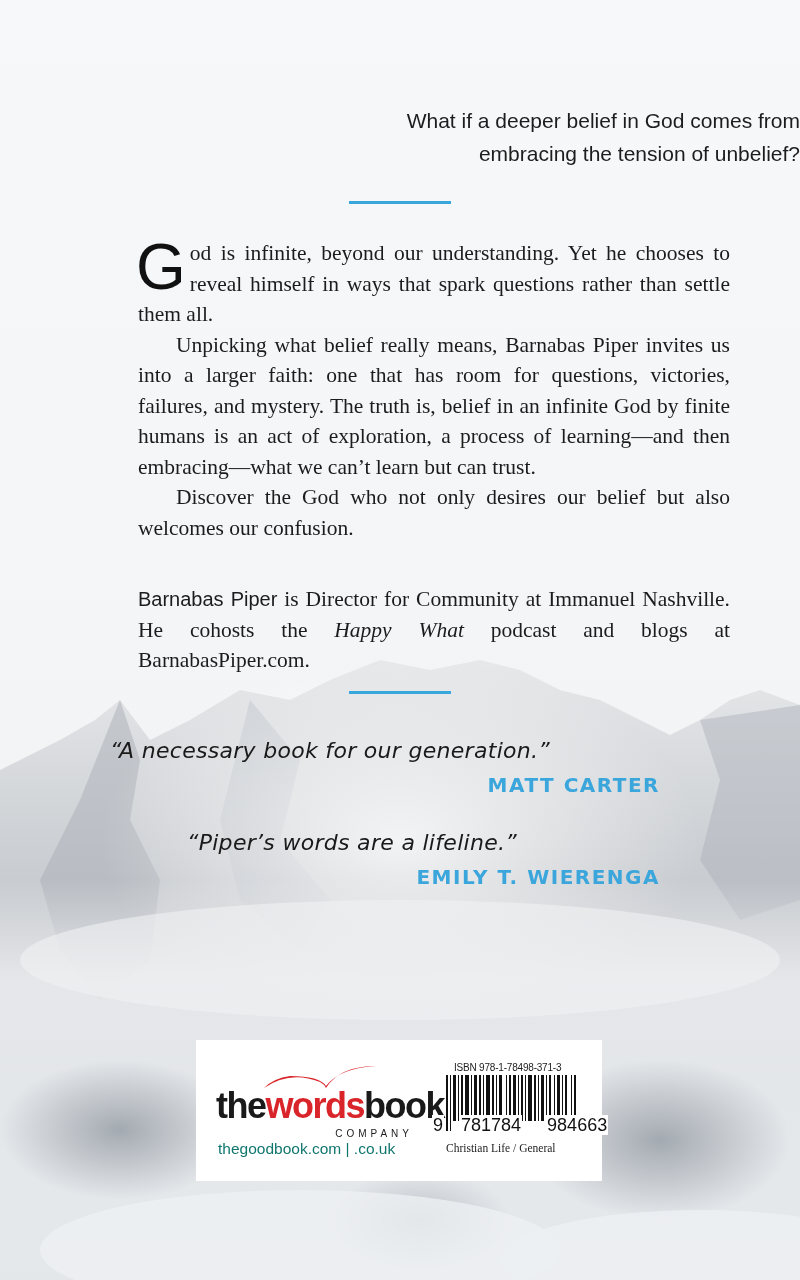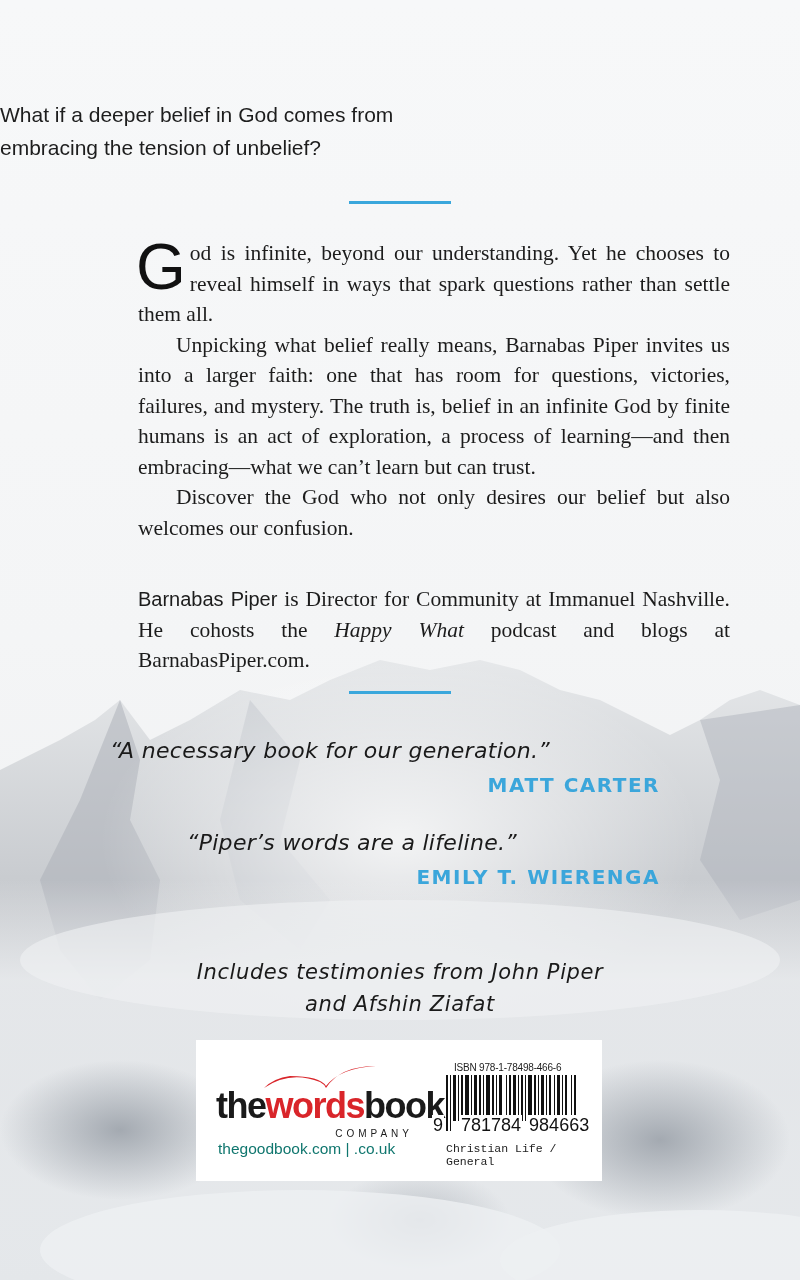--- a/index.html
+++ b/index.html
@@ -7,22 +7,22 @@
     body {
       position: relative;
       background: #f6f7f8;
       font-family: "Liberation Serif", serif;
       color: #1c1c1c;
     }
     .bg { position: absolute; inset: 0; z-index: 0; }
     .content { position: absolute; inset: 0; z-index: 1; }
 
     .tagline {
-      position: absolute; top: 98px; left: 0; width: 800px;
-      text-align: left;
+      position: absolute; top: 104px; left: 0; width: 800px;
+      text-align: right;
       font-family: "Liberation Sans", sans-serif;
       font-size: 21px; line-height: 33px; color: #1d1d1d;
     }
     .rule {
       position: absolute; left: 349px; width: 102px; height: 3px;
       background: #3aa7dc;
     }
     .rule.r1 { top: 201px; }
     .rule.r2 { top: 691px; }
 
@@ -102,21 +102,21 @@
       position: absolute; left: 250px; top: 35px; width: 132px; height: 56px;
     }
     .barcode-digits {
       position: absolute; left: 236px; top: 75px;
       font-family: "Liberation Sans", sans-serif; font-size: 18px;
       color: #111; background: transparent; letter-spacing: 0px;
     }
     .barcode-digits span { background: #fff; padding: 0 1px; }
     .category {
       position: absolute; left: 250px; top: 102px;
-      font-family: Liberation Mono, monospace; font-size: 11.5px; color: #222;
+      font-family: Liberation Serif, serif; font-size: 11.5px; color: #222;
     }
   </style>
 </head>
 <body>
 
 <svg class="bg" width="800" height="1280" viewBox="0 0 800 1280">
   <defs>
     <linearGradient id="sky" x1="0" y1="0" x2="0" y2="1">
       <stop offset="0" stop-color="#f7f8f9"></stop>
       <stop offset="0.5" stop-color="#f4f5f6"></stop>
@@ -181,36 +181,32 @@
   <div class="endorse e1">
     <div class="quote">“A necessary book for our generation.”</div>
     <div class="attrib">MATT CARTER</div>
   </div>
 
   <div class="endorse e2">
     <div class="quote">“Piper’s words are a lifeline.”</div>
     <div class="attrib">EMILY T. WIERENGA</div>
   </div>
 
-  <div class="testimonies">
-    <div>Includes testimonies from John Piper</div>
-    <div>and Afshin Ziafat</div>
-  </div>
 
   <div class="label">
     <div class="logo">
       <svg class="logo-arc" width="120" height="30" viewBox="0 0 120 30">
         <path d="M4 26 Q30 8 60 20 Q64 22 66 26 Q80 4 116 4 Q80 6 66 24 Q60 14 30 14 Q14 16 4 26 Z" fill="#d9252a"></path>
       </svg>
       <div class="logo-word"><span>the</span><span class="good">words</span><span>book</span></div>
       <div class="logo-company">COMPANY</div>
     </div>
     <div class="site">thegoodbook.com | .co.uk</div>
 
-    <div class="isbn-text">ISBN 978-1-78498-466-6</div>
+    <div class="isbn-text">ISBN 978-1-78498-371-3</div>
     <svg class="barcode" width="132" height="56" viewBox="0 0 132 56">
       <g fill="#111">
         <rect x="0" y="0" width="2" height="56"></rect>
           <rect x="4" y="0" width="1" height="56"></rect>
         <rect x="7" y="0" width="3" height="46"></rect>
           <rect x="12" y="0" width="1" height="46"></rect>
         <rect x="15" y="0" width="2" height="46"></rect>
           <rect x="19" y="0" width="4" height="46"></rect>
         <rect x="25" y="0" width="1" height="46"></rect>
           <rect x="28" y="0" width="3" height="46"></rect>
@@ -234,18 +230,18 @@
           <rect x="103" y="0" width="2" height="46"></rect>
         <rect x="108" y="0" width="1" height="46"></rect>
           <rect x="111" y="0" width="3" height="46"></rect>
         <rect x="116" y="0" width="1" height="46"></rect>
           <rect x="119" y="0" width="2" height="46"></rect>
         <rect x="125" y="0" width="1" height="56"></rect>
           <rect x="128" y="0" width="2" height="56"></rect>
       </g>
     </svg>
     <div class="barcode-digits">
-      <span>9</span><span style="margin-left:16px">781784</span><span style="margin-left:6px">984663</span>
+      <span>9</span><span style="margin-left:16px">781784</span><span style="margin-left:24px">984663</span>
     </div>
     <div class="category">Christian Life / General</div>
   </div>
 
 </div>
 
 </body></html>

